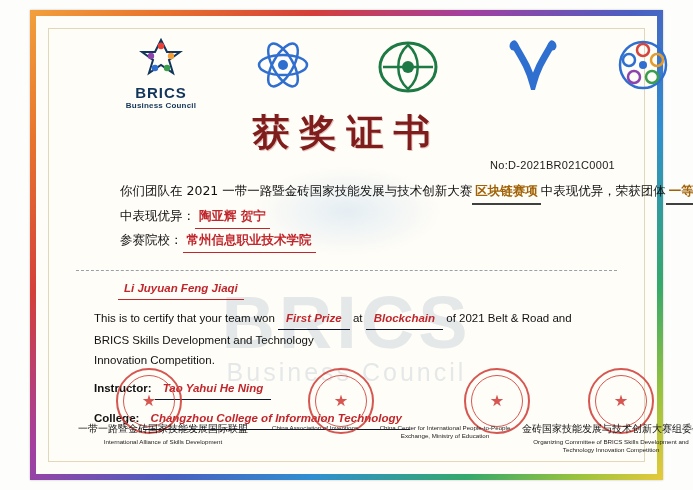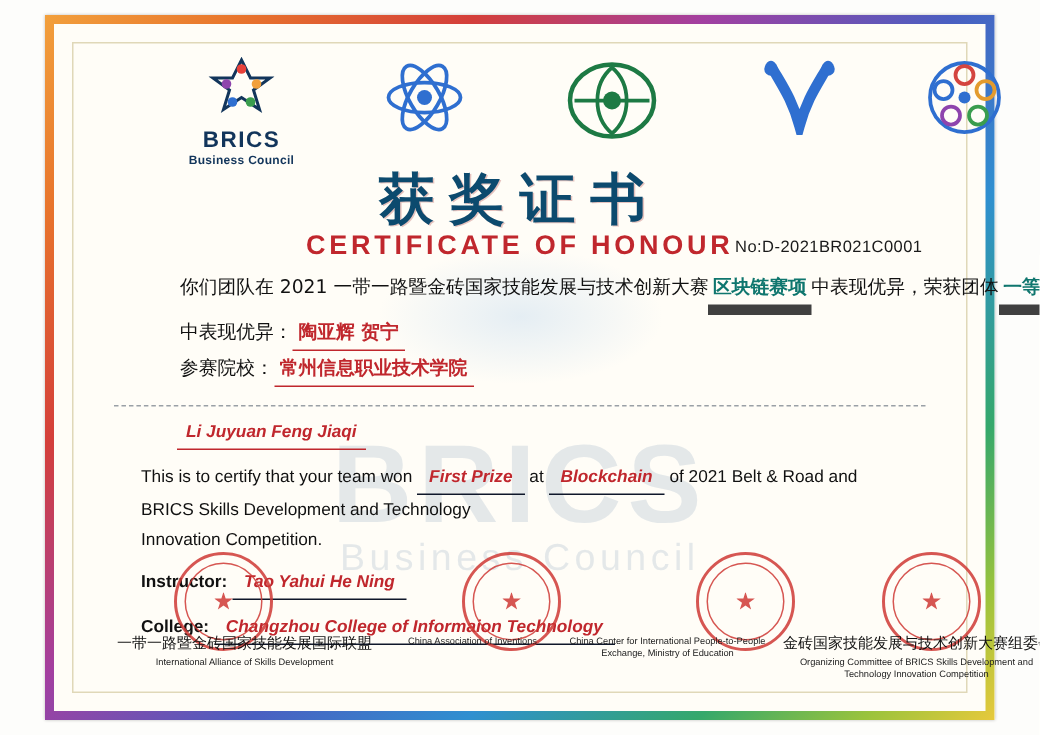--- a/index.html
+++ b/index.html
@@ -120,21 +120,21 @@
 
   
   .title-cn {
     position: absolute;
     top: 92px;
     left: 0; right: 0;
     text-align: center;
     font-family: "DejaVu Sans", sans-serif;
     font-size: 37px;
     font-weight: bold;
-    color: #0c4a6e;
+    color: #7f1d1d;
     letter-spacing: 10px;
     text-shadow: 1px 1px 0 rgba(150,20,20,.25);
   }
   .title-en {
     position: absolute;
     top: 137px;
     left: 0; right: 0;
     text-align: center;
     font-size: 18px;
     font-weight: bold;
@@ -163,23 +163,23 @@
   }
   .cn-line { position: relative; white-space: nowrap; }
   .u-red {
     color: #c0272d;
     font-weight: bold;
     border-bottom: 1px solid #c0272d;
     padding: 0 4px 1px 4px;
     display: inline-block;
   }
   .u-red-thin {
-    color: #0f766e;
-    font-weight: bold;
-    border-bottom: 7px solid #404040;
+    color: #a16207;
+    font-weight: bold;
+    border-bottom: 2px solid #404040;
     padding: 0 3px 1px 3px;
     display: inline-block;
   }
   .indent { padding-left: 26px; }
   .name-row { padding-left: 26px; }
   .lbl { color: #111; }
 
   .divider {
     position: absolute;
     left: 40px;
@@ -348,21 +348,20 @@
             <circle cx="43" cy="22" r="6" fill="none" stroke="#e39b2e" stroke-width="2.5"></circle>
             <circle cx="38" cy="39" r="6" fill="none" stroke="#3a9d4e" stroke-width="2.5"></circle>
             <circle cx="20" cy="39" r="6" fill="none" stroke="#8e44ad" stroke-width="2.5"></circle>
             <circle cx="15" cy="22" r="6" fill="none" stroke="#2f6fd0" stroke-width="2.5"></circle>
             <circle cx="29" cy="27" r="4" fill="#2f6fd0"></circle>
           </svg>
         </div>
       </div>
 
       <div class="title-cn">获奖证书</div>
-      <div class="title-en">CERTIFICATE OF HONOUR</div>
       <div class="serial">No:D-2021BR021C0001</div>
 
       <div class="cn-body">
         <div class="cn-line indent">
           <span>你们团队在 2021 一带一路暨金砖国家技能发展与技术创新大赛</span><span class="u-red-thin">区块链赛项</span><span>中表现优异，荣获团体</span><span class="u-red-thin">一等奖</span>
         </div>
         <div class="cn-line name-row">
           <span class="lbl">中表现优异：</span><span class="u-red">陶亚辉  贺宁</span>
         </div>
         <div class="cn-line name-row">

